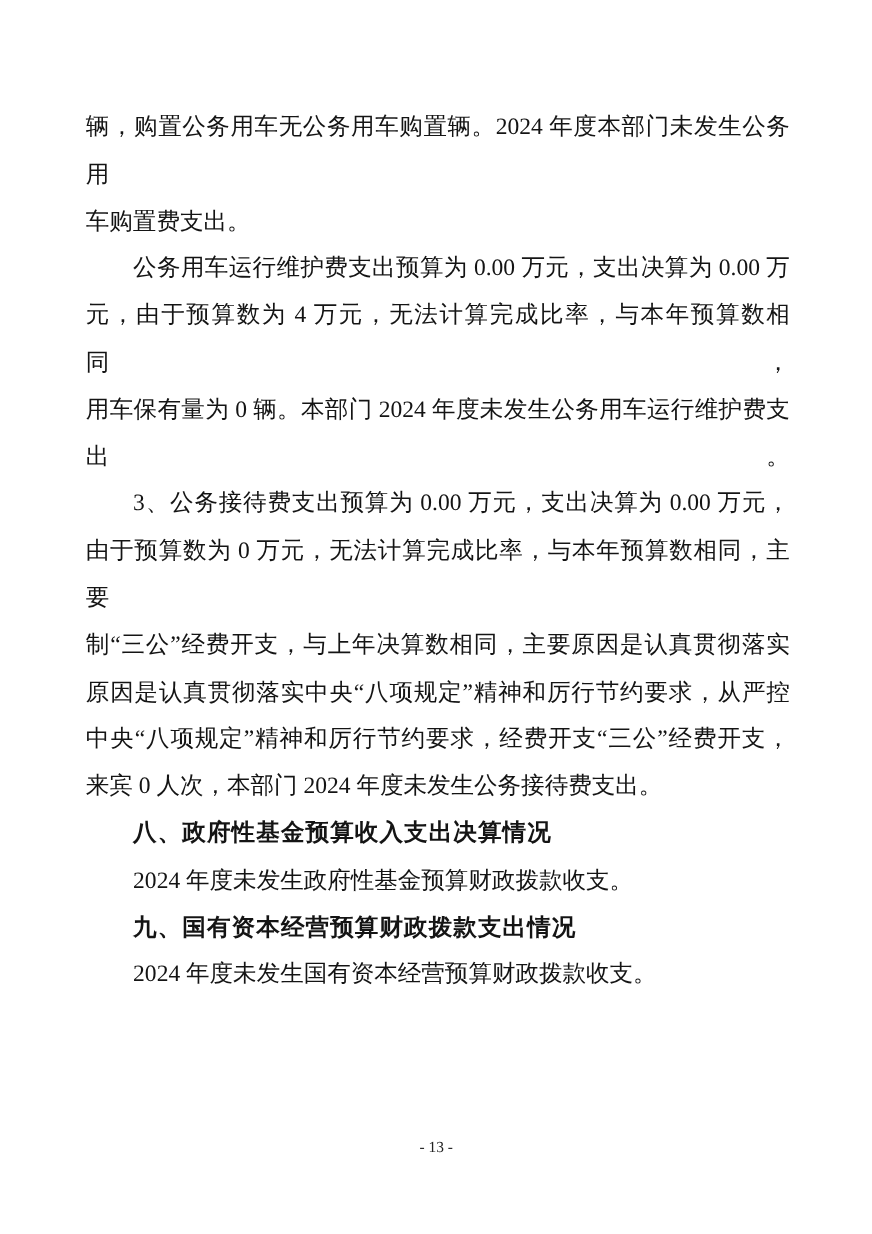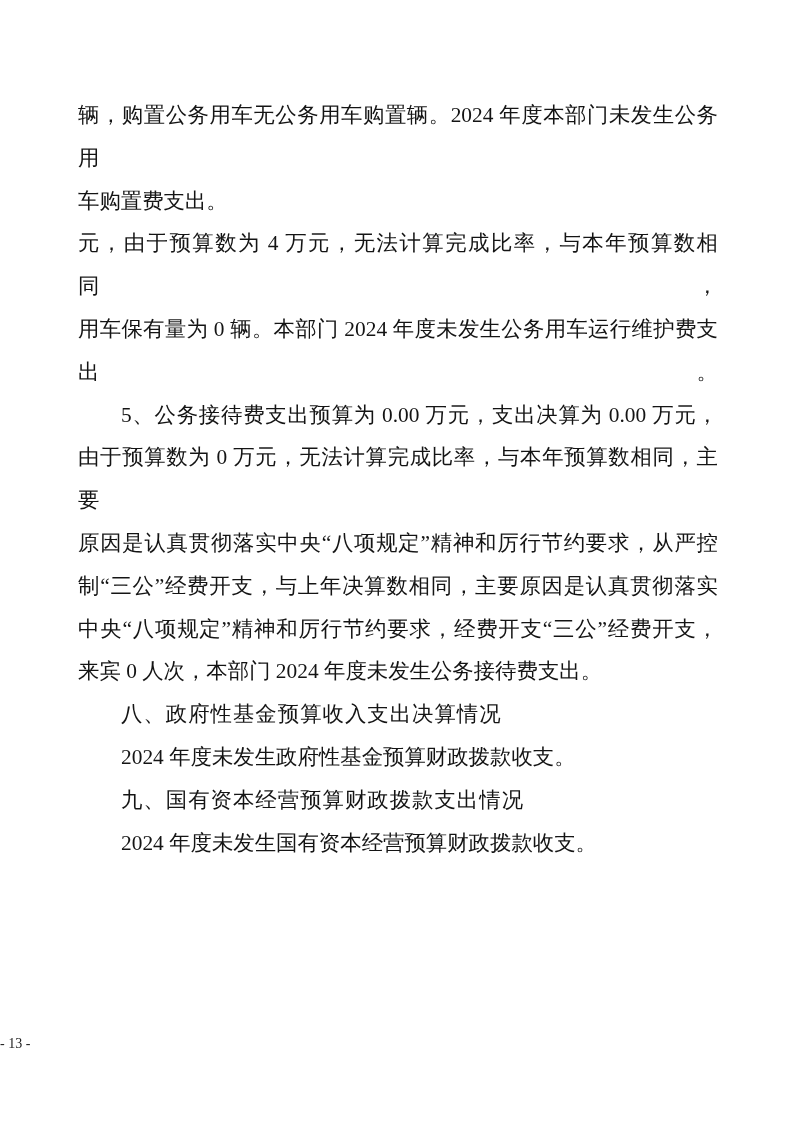--- a/index.html
+++ b/index.html
@@ -30,47 +30,48 @@
     white-space: normal;
   }
   .line.fill {
     text-align-last: justify;
   }
   .line.ind {
     text-indent: 43px;
   }
   .line.heading {
     font-family: "Liberation Sans", "DejaVu Sans", sans-serif;
-    font-weight: normal;
+    font-weight: bold;
     letter-spacing: 1px;
   }
   .footer {
     position: absolute;
     left: 0;
     right: 0;
     top: 1036px;
-    text-align: left;
+    text-align: center;
     font-size: 14px;
     color: #222222;
     font-family: "Liberation Serif", "DejaVu Serif", serif;
   }
 </style>
 </head>
 <body>
 
 <div class="page">
   <div class="content">
       <div class="line fill">辆，购置公务用车无公务用车购置辆。2024 年度本部门未发生公务用</div>
       <div class="line">车购置费支出。</div>
+      <div class="line fill ind">公务用车运行维护费支出预算为 0.00 万元，支出决算为 0.00 万</div>
       <div class="line fill">元，由于预算数为 4 万元，无法计算完成比率，与本年预算数相同，</div>
       <div class="line fill">用车保有量为 0 辆。本部门 2024 年度未发生公务用车运行维护费支出。</div>
-      <div class="line fill ind">5、公务接待费支出预算为 0.00 万元，支出决算为 0.00 万元，</div>
+      <div class="line fill ind">3、公务接待费支出预算为 0.00 万元，支出决算为 0.00 万元，</div>
       <div class="line fill">由于预算数为 0 万元，无法计算完成比率，与本年预算数相同，主要</div>
+      <div class="line fill">制“三公”经费开支，与上年决算数相同，主要原因是认真贯彻落实</div>
       <div class="line fill">原因是认真贯彻落实中央“八项规定”精神和厉行节约要求，从严控</div>
-      <div class="line fill">制“三公”经费开支，与上年决算数相同，主要原因是认真贯彻落实</div>
       <div class="line fill">中央“八项规定”精神和厉行节约要求，经费开支“三公”经费开支，</div>
       <div class="line">来宾 0 人次，本部门 2024 年度未发生公务接待费支出。</div>
       <div class="line ind heading">八、政府性基金预算收入支出决算情况</div>
       <div class="line ind">2024 年度未发生政府性基金预算财政拨款收支。</div>
       <div class="line ind heading">九、国有资本经营预算财政拨款支出情况</div>
       <div class="line ind">2024 年度未发生国有资本经营预算财政拨款收支。</div>
     </div>
   <div class="footer">- 13 -</div>
 </div>
 

